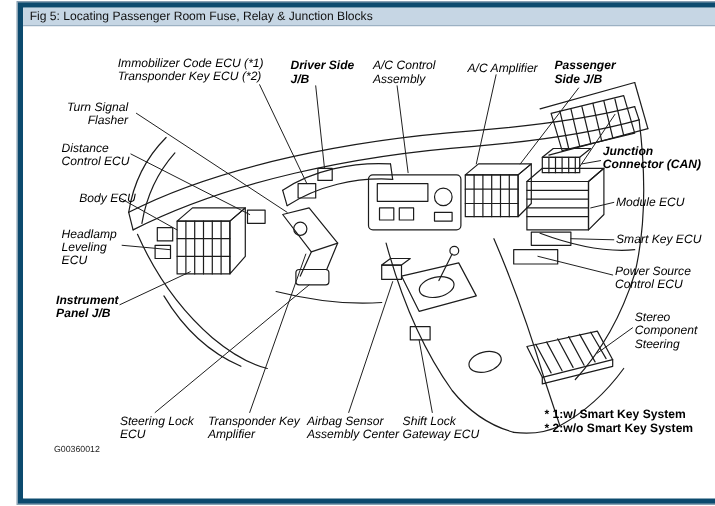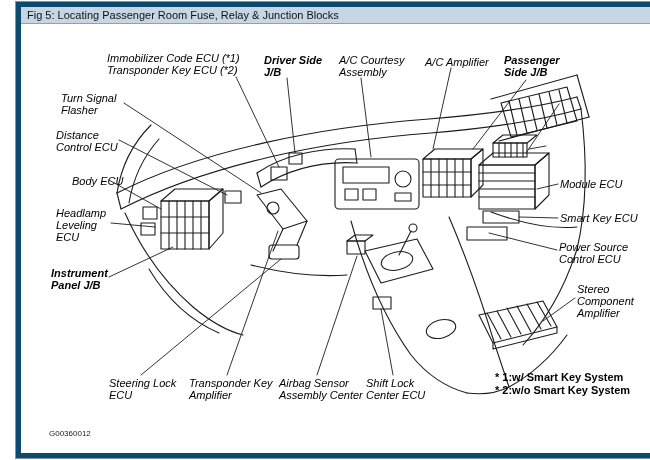--- a/index.html
+++ b/index.html
@@ -15,21 +15,21 @@
     white-space:nowrap; overflow:hidden;
   }
   .canvas { position:absolute; left:0; top:17px; right:0; bottom:0; background:#fff; }
   .art { position:absolute; left:0; top:0; width:640px; height:433px; }
   .lbl {
     position:absolute; font-size:11px; line-height:12px; color:#000;
     white-space:pre-line;
     font-style:italic;
   }
   .b { font-weight:bold; }
-  .fid { position:absolute; font-size:8px; color:#222;margin-top:25px; }
+  .fid { position:absolute; font-size:8px; color:#222; }
   .footnotes { position:absolute; font-size:11px; line-height:13px; font-weight:bold; white-space:pre-line; }
   .footer {
     position:absolute; left:14px; right:14px; bottom:6px;
     border-top:1px solid #666; text-align:center;
     font-size:8px; color:#333; padding-top:4px;
   }
 </style>
 </head>
 <body>
 
@@ -198,50 +198,52 @@
         <line x1="206" y1="368" x2="257" y2="224"></line>
         <line x1="296" y1="368" x2="336" y2="249"></line>
         <line x1="372" y1="368" x2="360" y2="302"></line>
       </g>
     </svg>
 
     <div class="lbl" style="left:86px;  top:28px;">Immobilizer Code ECU (*1)
 Transponder Key ECU (*2)</div>
     <div class="lbl b" style="left:243px; top:30px;">Driver Side
 J/B</div>
-    <div class="lbl" style="left:318px; top:30px;">A/C Courtesy
+    <div class="lbl" style="left:318px; top:30px;">A/C Control
 Assembly</div>
     <div class="lbl" style="left:404px; top:32px;">A/C Amplifier</div>
     <div class="lbl b" style="left:483px; top:30px;">Passenger
 Side J/B</div>
-    <div class="lbl" style="left:40px;  top:68px;">Turn Signal
+    <div class="lbl" style="left:40px;  top:68px;text-align:right;">Turn Signal
 Flasher</div>
     <div class="lbl" style="left:35px;  top:105px;">Distance
 Control ECU</div>
+    <div class="lbl b" style="left:527px; top:108px;">Junction
+Connector (CAN)</div>
     <div class="lbl" style="left:35px;  top:151px;padding-left:16px;">Body ECU</div>
     <div class="lbl" style="left:539px; top:154px;">Module ECU</div>
     <div class="lbl" style="left:35px;  top:183px;">Headlamp
 Leveling
 ECU</div>
     <div class="lbl" style="left:539px; top:188px;">Smart Key ECU</div>
     <div class="lbl b" style="left:30px;  top:243px;">Instrument
 Panel J/B</div>
     <div class="lbl" style="left:538px; top:217px;">Power Source
 Control ECU</div>
     <div class="lbl" style="left:556px; top:259px;">Stereo
 Component
-Amplifier</div>
+Steering</div>
     <div class="lbl" style="left:88px;  top:353px;">Steering Lock
 ECU</div>
     <div class="lbl" style="left:168px; top:353px;">Transponder Key
 Amplifier</div>
     <div class="lbl" style="left:258px; top:353px;">Airbag Sensor
 Assembly Center</div>
     <div class="lbl" style="left:345px; top:353px;">Shift Lock
-Center ECU</div>
+Gateway ECU</div>
 
     <div class="footnotes" style="left:474px; top:347px;">* 1:w/ Smart Key System
 * 2:w/o Smart Key System</div>
     <div class="fid" style="left:28px; top:380px;">G00360012</div>
 
 
   </div>
 </div>
 
 </body></html>

